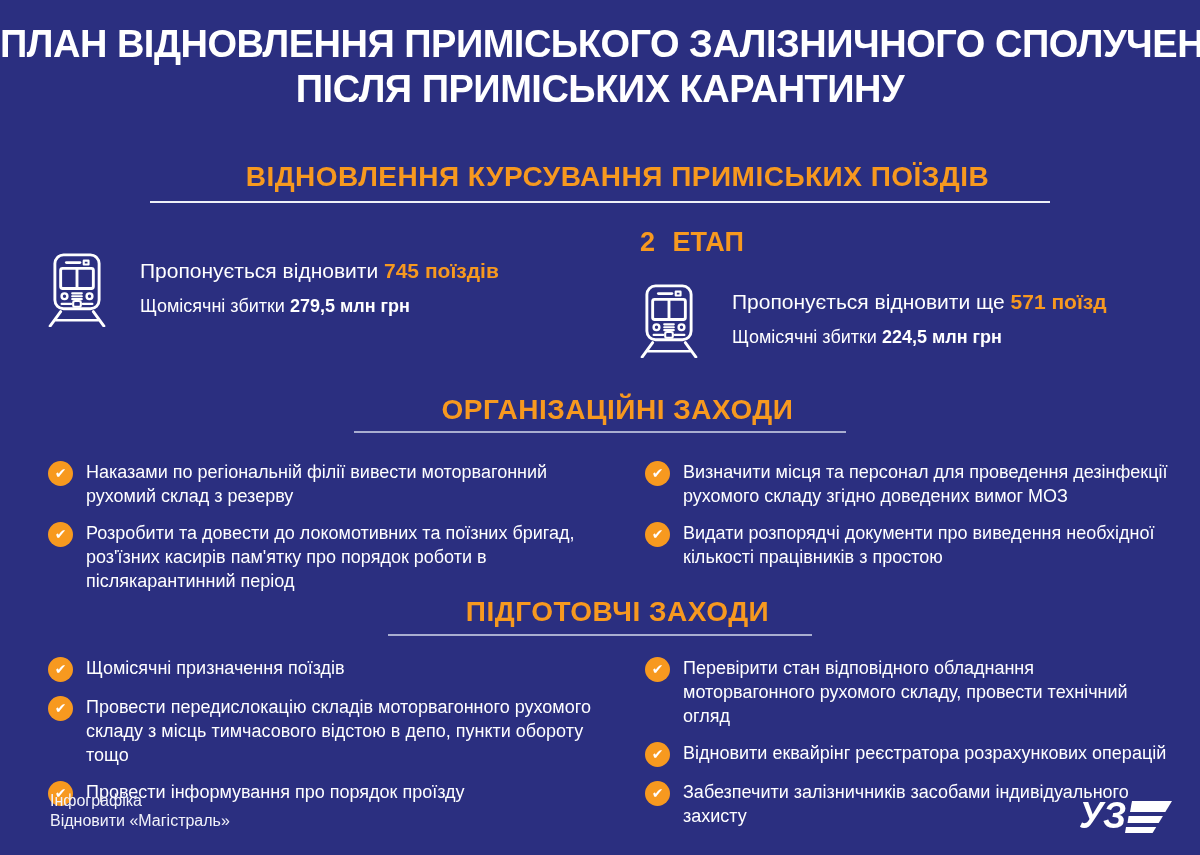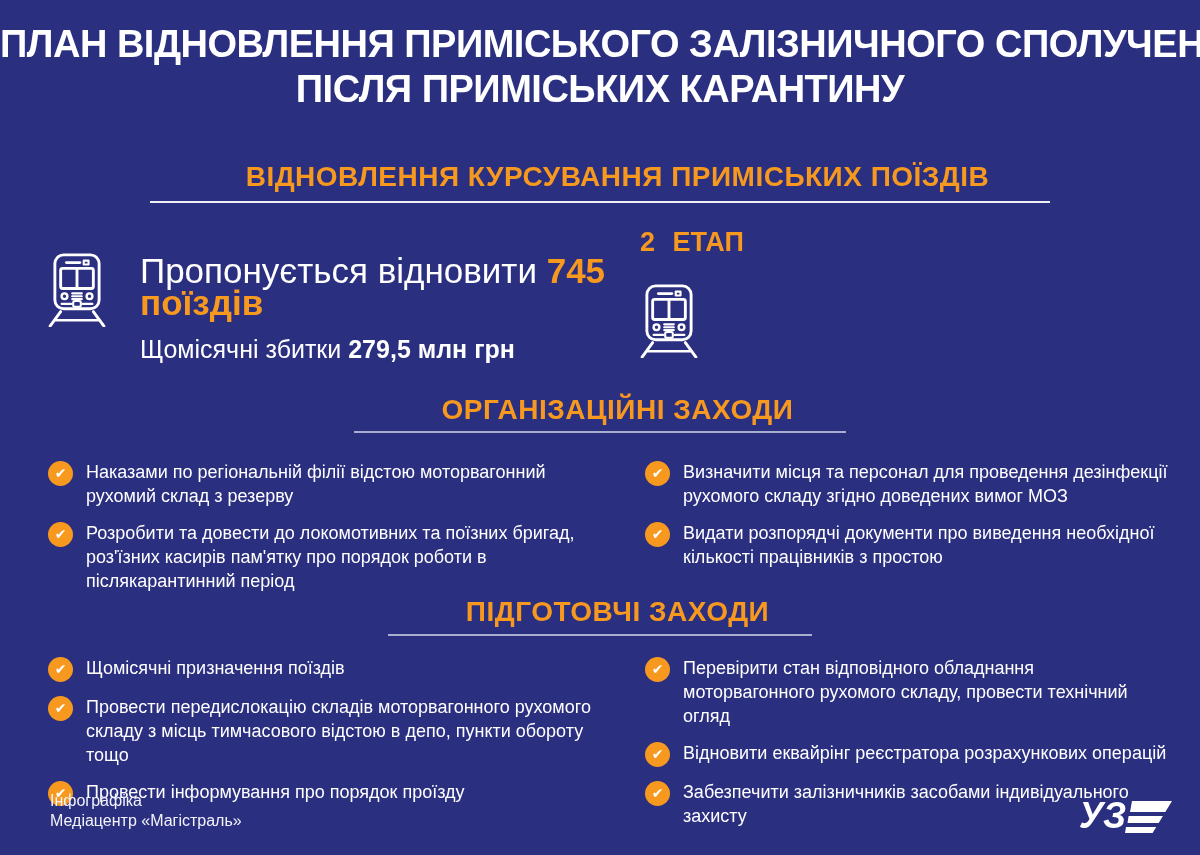--- a/index.html
+++ b/index.html
@@ -25,23 +25,23 @@
   #rule-prep{top:634px;width:424px;background:#a9aed0;}
 
   .stages{
     position:absolute;top:227px;left:48px;right:30px;
     display:grid;grid-template-columns:592px 1fr;
   }
   .stage-label{color:#f7991f;font-size:27px;font-weight:bold;word-spacing:10px;}
   .stage-row{display:flex;align-items:flex-start;margin-top:25px;}
   .train{width:58px;height:75px;flex:none;}
   .stage-text{margin-left:34px;padding-top:3px;}
-  .stage-main{font-size:35px;line-height:32px;}
+  .stage-main{font-size:21px;line-height:32px;}
   .stage-main .hl{color:#f7991f;font-weight:bold;}
-  .stage-sub{margin-top:16px;font-size:25px;}
+  .stage-sub{margin-top:9px;font-size:18px;}
   .stage-sub .b{font-weight:bold;}
 
   .items{
     position:absolute;left:48px;right:30px;
     display:grid;grid-template-columns:597px 1fr;
   }
   #org-items{top:460px;}
   #prep-items{top:656px;}
   .item{display:flex;align-items:flex-start;margin-bottom:13px;}
   .check{
@@ -115,32 +115,40 @@
           <line x1="25" y1="43" x2="35" y2="43" stroke-width="2.2"></line>
           <line x1="25" y1="46" x2="35" y2="46" stroke-width="2.2"></line>
           <line x1="25" y1="49" x2="35" y2="49" stroke-width="2.2"></line>
           <line x1="14" y1="54" x2="24" y2="54" stroke-width="2.2"></line>
           <line x1="36" y1="54" x2="46" y2="54" stroke-width="2.2"></line>
           <rect x="26" y="51" width="8" height="6" rx="2" stroke-width="2.2"></rect>
           <line x1="13" y1="62" x2="2" y2="77"></line>
           <line x1="47" y1="62" x2="58" y2="77"></line>
           <line x1="8" y1="71" x2="52" y2="71" stroke-width="2.5"></line>
         </svg>
+        <div class="stage-text">
+          <div class="stage-main">
+            <span>Пропонується відновити ще </span><span class="hl">571 поїзд</span>
+          </div>
+          <div class="stage-sub">
+            <span>Щомісячні збитки </span><span class="b">224,5 млн грн</span>
+          </div>
+        </div>
       </div>
     </div>
   </div>
 
   <div class="sec-head" id="head-org">ОРГАНІЗАЦІЙНІ ЗАХОДИ</div>
   <div class="rule" id="rule-org"></div>
 
   <div class="items" id="org-items">
     <div class="col-left">
       <div class="item">
         <span class="check">✔</span>
-        <span class="item-text">Наказами по регіональній філії відстою моторвагонний рухомий склад з резерву</span>
+        <span class="item-text">Наказами по регіональній філії вивести моторвагонний рухомий склад з резерву</span>
       </div>
       <div class="item">
         <span class="check">✔</span>
         <span class="item-text">Розробити та довести до локомотивних та поїзних бригад, роз'їзних касирів пам'ятку про порядок роботи в післякарантинний період</span>
       </div>
     </div>
     <div class="col-right">
       <div class="item">
         <span class="check">✔</span>
         <span class="item-text">Визначити місця та персонал для проведення дезінфекції рухомого складу згідно доведених вимог МОЗ</span>
@@ -181,21 +189,21 @@
       </div>
       <div class="item">
         <span class="check">✔</span>
         <span class="item-text">Забезпечити залізничників засобами індивідуального захисту</span>
       </div>
     </div>
   </div>
 
   <div class="credit">
     <div>Інфографіка</div>
-    <div>Медіацентр «Магістраль»</div>
+    <div>Відновити «Магістраль»</div>
   </div>
 
   <svg class="logo" viewBox="0 0 94 46">
     <text x="0" y="34" font-family="Liberation Sans, sans-serif" font-style="italic" font-weight="bold" font-size="36" fill="#ffffff">УЗ</text>
     <polygon fill="#ffffff" points="53,7 93,7 86.3,18 51,18"></polygon>
     <polygon fill="#ffffff" points="49.6,22 83.9,22 79.7,29 48.5,29"></polygon>
     <polygon fill="#ffffff" points="47,33 77.2,33 73.6,39 46,39"></polygon>
   </svg>
 
 </div>

